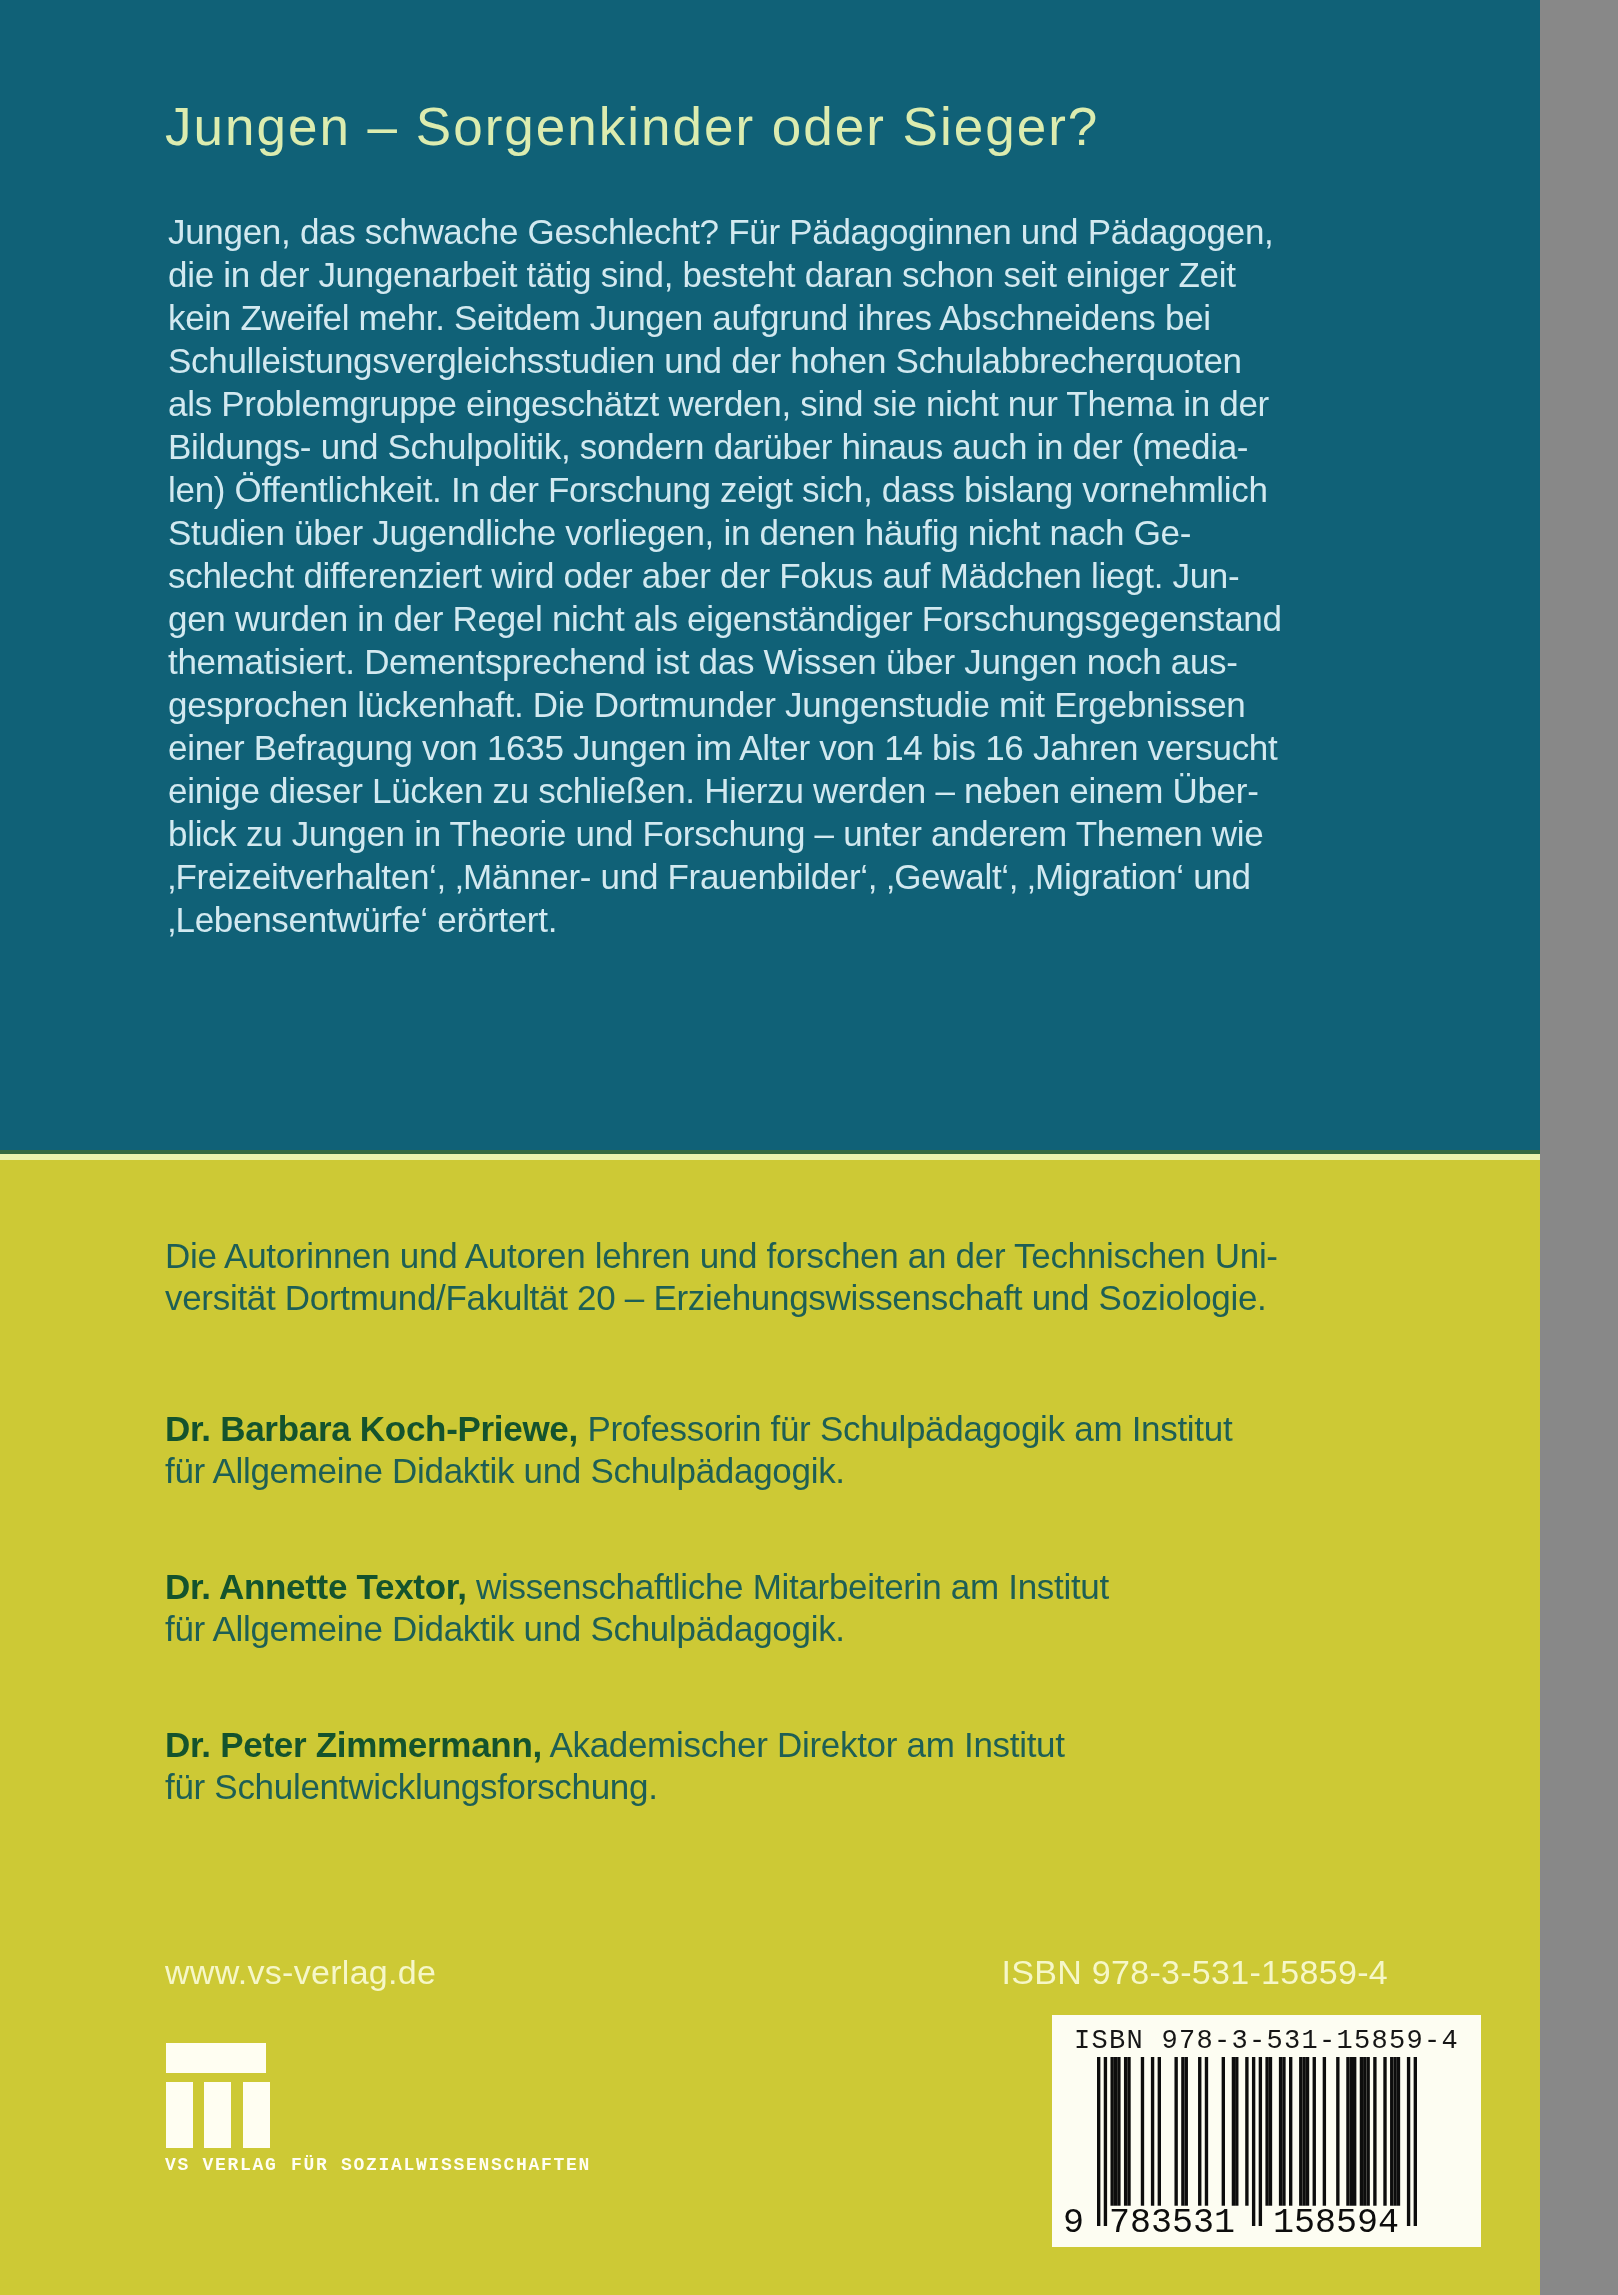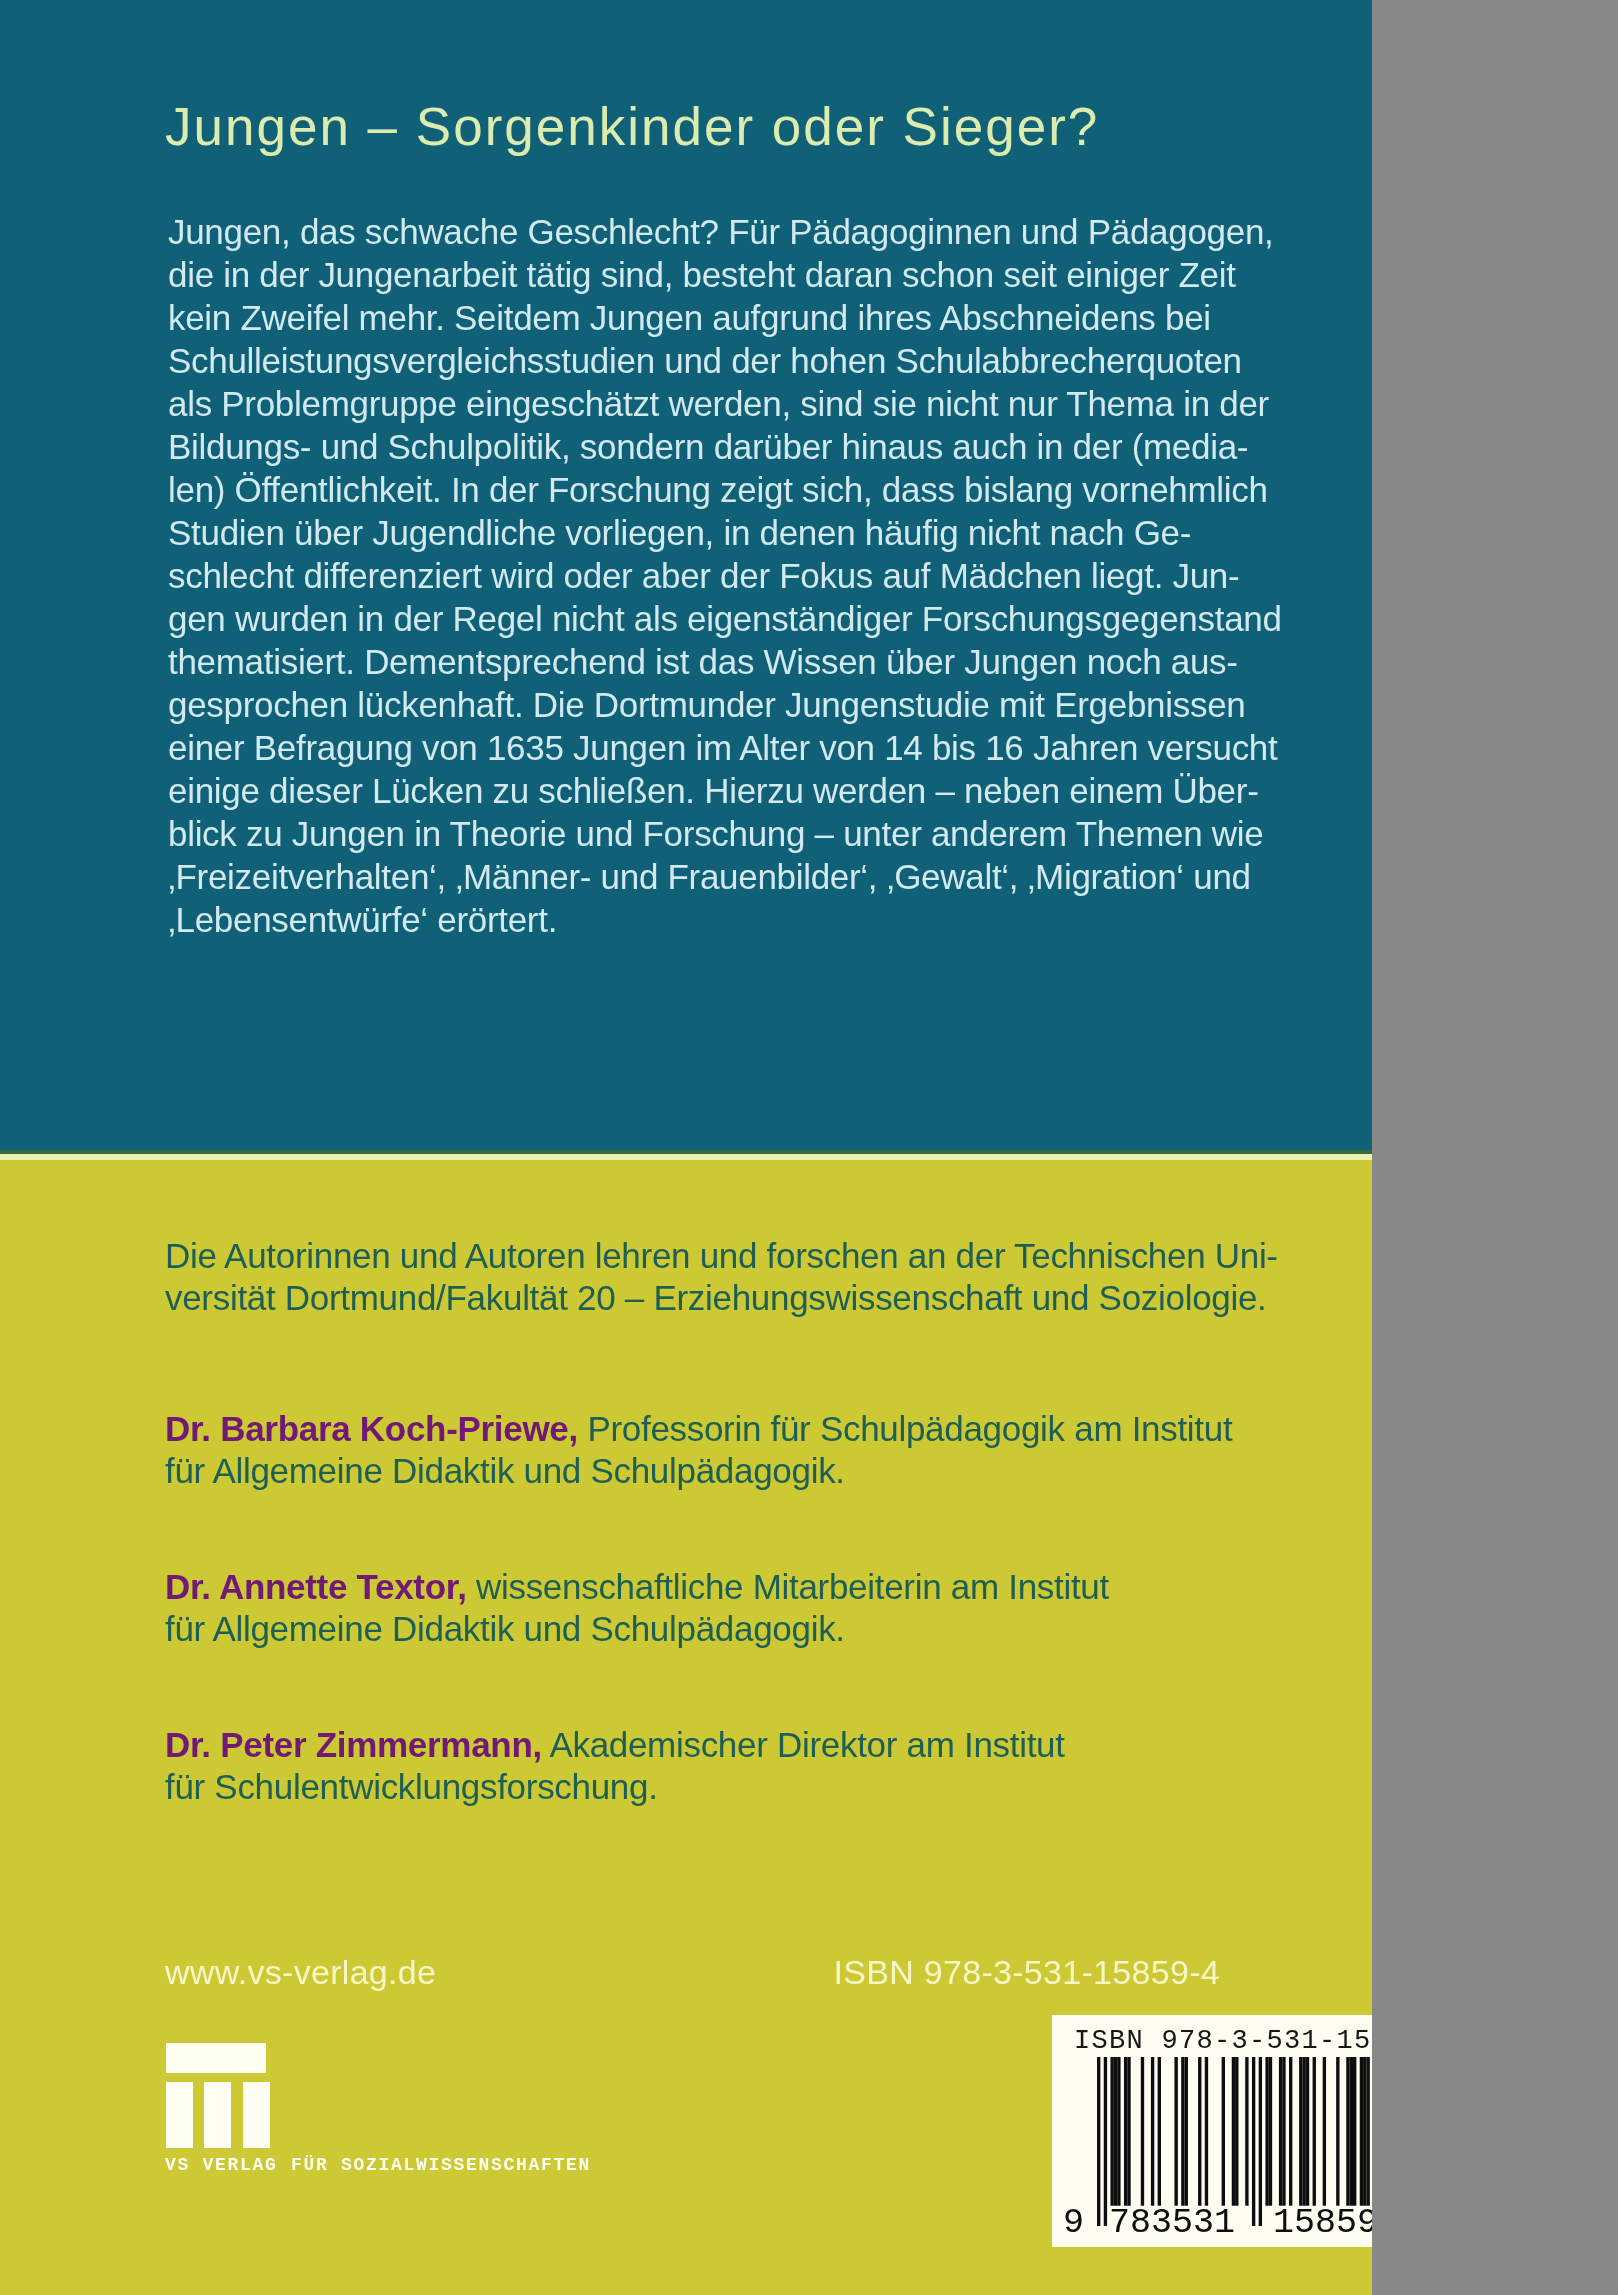--- a/index.html
+++ b/index.html
@@ -1,17 +1,17 @@
 <!DOCTYPE html>
 <html lang="de" style="font-size:10.8px"><head>
 <meta charset="utf-8">
 <style>
   html,body{margin:0;padding:0;background:#888;}
   .page{
-    position:relative;width:1372px;height:2295px;overflow:hidden;
+    position:relative;width:1540px;height:2295px;overflow:hidden;
     background:#cdc935;font-family:"Liberation Sans",sans-serif;
   }
   .top-section{position:absolute;left:0;top:0;width:1618px;height:1150px;background:#106177;}
   .divider-dark{position:absolute;left:0;top:1150px;width:1618px;height:4px;background:#35693f;}
   .divider-light{position:absolute;left:0;top:1154px;width:1618px;height:6px;background:#ebf2ad;}
 
   .book-title{
     position:absolute;left:165px;top:100px;margin:0;
     font-size:53px;font-weight:400;letter-spacing:2px;line-height:1;
     color:#dcecaf;
@@ -25,21 +25,21 @@
   .authors-intro{
     position:absolute;left:165px;top:1235px;margin:0;
     font-size:35px;line-height:42px;color:#1e5f55;
     white-space:pre-line;letter-spacing:-0.3px;
   }
   .authors-list{position:absolute;left:165px;top:1366px;width:1349px;}
   .author-entry{
     margin:0 0 32px 0;font-size:35px;line-height:42px;color:#1e5f55;
     white-space:pre-line;letter-spacing:-0.3px;
   }
-  .author-entry strong{font-weight:bold;color:#701a75;}
+  .author-entry strong{font-weight:bold;color:#14532d;}
 
   .website{
     position:absolute;left:165px;top:1953px;margin:0;
     font-size:34px;color:#f6f7c8;letter-spacing:0.3px;text-align:right;
   }
   .isbn-line{
     position:absolute;right:152px;top:1953px;margin:0;
     font-size:34px;color:#f6f7c8;letter-spacing:0.3px;
   }
 

